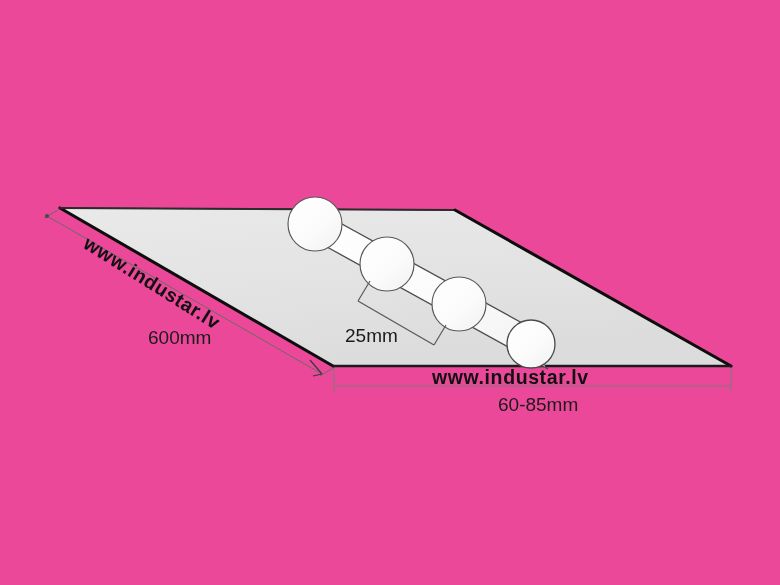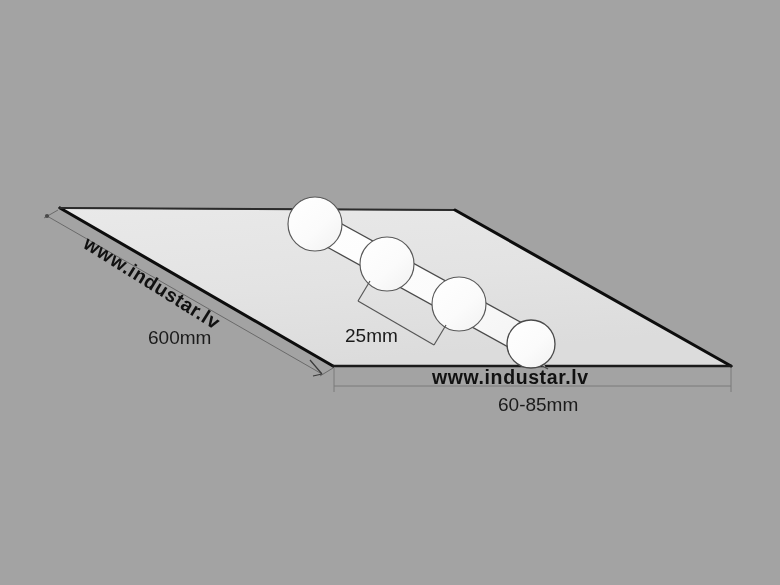--- a/index.html
+++ b/index.html
@@ -8,21 +8,21 @@
     padding: 0;
     background: #ffffff;
   }
   body {
     font-family: "Liberation Sans", sans-serif;
   }
   #stage {
     position: relative;
     width: 780px;
     height: 585px;
-    background: #a3a3a3;
+    background: #ec4899;
     overflow: hidden;
   }
   #drawing {
     position: absolute;
     top: 0;
     left: 0;
     width: 780px;
     height: 585px;
     display: block;
   }

